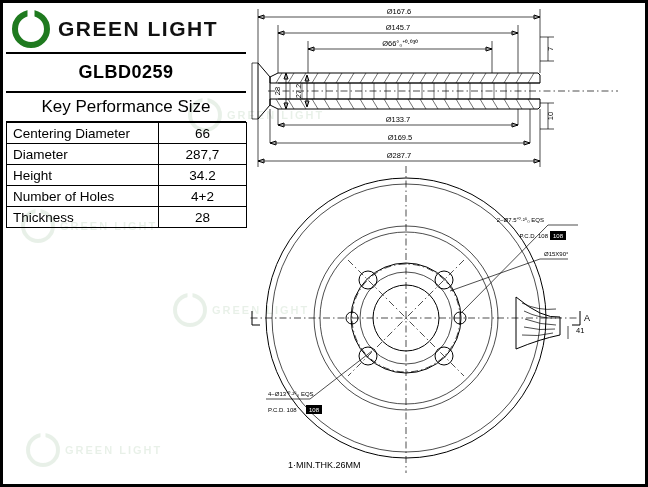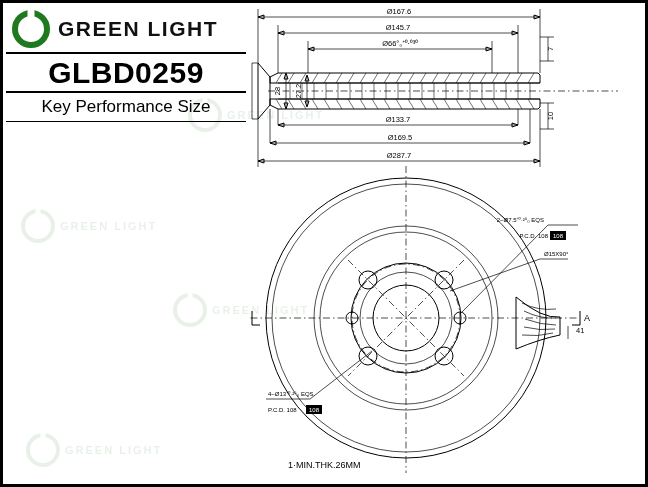--- a/index.html
+++ b/index.html
@@ -42,21 +42,21 @@
   }
   .logo-text{
     margin-left:8px;font-size:21px;font-weight:bold;letter-spacing:1.5px;
     color:#111;white-space:nowrap;
   }
   .part-box{
     position:absolute;left:3px;top:51px;width:240px;height:39px;
     border-bottom:2px solid #000;box-sizing:border-box;
     display:flex;align-items:center;justify-content:center;
   }
-  .part-no{font-size:30px;font-weight:bold;letter-spacing:.5px;color:#000;}
+  .part-no{font-size:18px;font-weight:bold;letter-spacing:.5px;color:#000;}
   .kps-title{
     position:absolute;left:3px;top:90px;width:240px;height:29px;
     border-bottom:1.5px solid #000;box-sizing:border-box;
     display:flex;align-items:center;justify-content:center;
     font-size:17px;font-weight:normal;color:#000;
   }
   table.spec{
     position:absolute;left:3px;top:119px;width:240px;
     border-collapse:collapse;table-layout:fixed;
   }
@@ -102,20 +102,44 @@
       <div class="logo-mark"></div>
       <div class="logo-text">GREEN LIGHT</div>
     </div>
 
     <div class="part-box">
       <div class="part-no">GLBD0259</div>
     </div>
 
     <div class="kps-title">Key Performance Size</div>
 
+    <table class="spec">
+      <tbody>
+        <tr>
+          <td class="k">Centering Diameter</td>
+          <td class="v">66</td>
+        </tr>
+        <tr>
+          <td class="k">Diameter</td>
+          <td class="v">287,7</td>
+        </tr>
+        <tr>
+          <td class="k">Height</td>
+          <td class="v">34.2</td>
+        </tr>
+        <tr>
+          <td class="k">Number of Holes</td>
+          <td class="v">4+2</td>
+        </tr>
+        <tr>
+          <td class="k">Thickness</td>
+          <td class="v">28</td>
+        </tr>
+      </tbody>
+    </table>
   </div>
 
   <div id="right">
     <svg width="396" height="481" viewBox="0 0 396 481">
 
       <g>
 
         <line class="dash" x1="20" y1="88" x2="370" y2="88"></line>
 
         <path class="ln" d="M 22 80 L 22 74 L 30 70 L 290 70 L 292 72 L 292 80 Z"></path>

